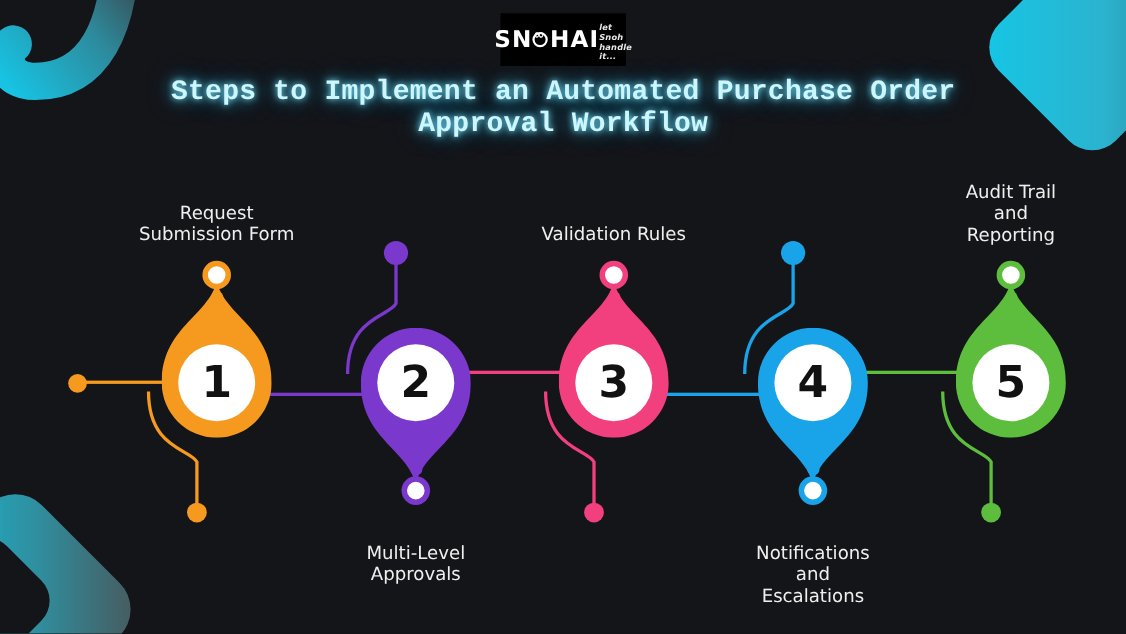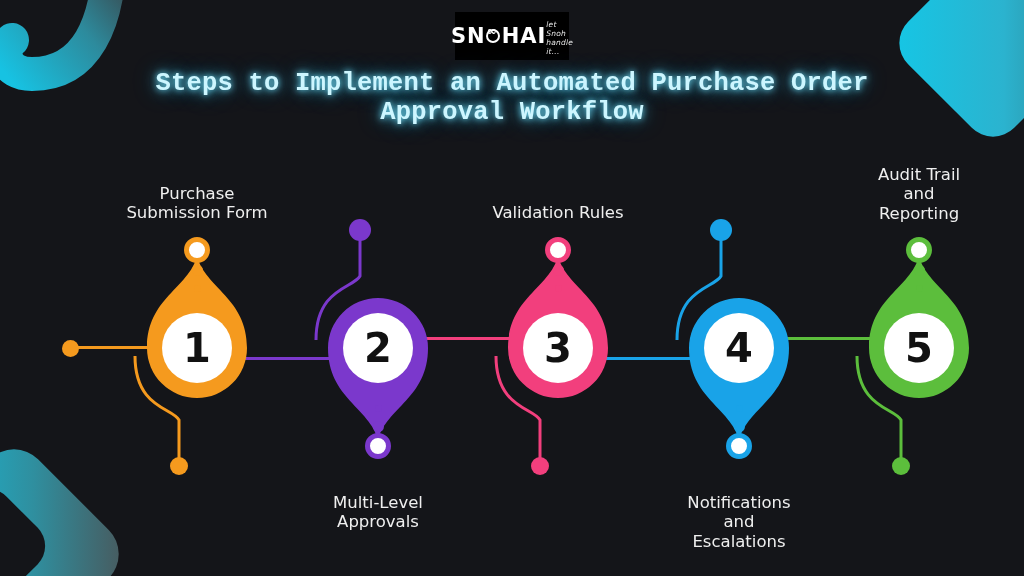--- a/index.html
+++ b/index.html
@@ -51,21 +51,21 @@
   }
   #logo-word .mark::before{
     content:"";position:absolute;left:0;top:1px;width:14px;height:14px;
     border:2px solid #fff;border-radius:50%;box-sizing:border-box;
   }
   #logo-word .mark::after{
     content:"∞";position:absolute;left:1px;top:-3px;font-size:12px;color:#fff;
   }
   #logo-tag{
     color:#e8e8e8;font-size:7.5px;letter-spacing:.2px;margin-top:3px;
-    font-style:italic;font-weight:normal;
+    font-style:italic;font-weight:bold;
   }
 
   
   #title{
     position:absolute;left:0;right:0;top:70px;text-align:center;
     color:#cdf6ff;font-size:25.5px;font-weight:bold;line-height:1.13;
     letter-spacing:.2px;
     text-shadow:0 0 6px rgba(120,230,255,.95),0 0 14px rgba(60,200,240,.75),0 0 26px rgba(40,180,230,.45);
     font-family:Liberation Mono, monospace;
   }
@@ -140,21 +140,21 @@
         </svg>
         <div style="position: absolute; left: 15px; top: 15px; width: 70px; height: 70px; border-radius: 50%; background: rgb(255, 255, 255); display: flex; align-items: center; justify-content: center; font-size: 40px; font-weight: bold; color: rgb(17, 17, 17); font-family: &quot;DejaVu Sans&quot;, sans-serif;">
           <span style="line-height: 1;">1</span>
         </div>
       </div>
       <div style="position: absolute; left: 193.5px; top: 284.5px; width: 7px; height: 7px; border-radius: 50%; background: rgb(245, 154, 30); border: none; box-sizing: border-box;"></div>
       <div style="position: absolute; left: 191.5px; top: 264.5px; width: 11px; height: 11px; border-radius: 50%; background: rgb(245, 154, 30); border: none; box-sizing: border-box;"></div>
       <div style="position: absolute; left: 184px; top: 237px; width: 26px; height: 26px; border-radius: 50%; background: rgb(255, 255, 255); border: 5px solid rgb(245, 154, 30); box-sizing: border-box;"></div>
       <div style="position: absolute; left: 170px; top: 457px; width: 18px; height: 18px; border-radius: 50%; background: rgb(245, 154, 30);"></div>
       <div style="position: absolute; width: 230px; left: 82px; text-align: center; color: rgb(239, 239, 239); font-size: 16.5px; line-height: 1.18; font-family: &quot;DejaVu Sans&quot;, sans-serif; top: 184px;">
-        <div>Purchase</div>
+        <div>Request</div>
         <div>Submission Form</div>
       </div>
       <div style="position: absolute; left: 328px; top: 298px; width: 100px; height: 100px;">
         <svg width="100" height="150" viewBox="0 0 100 150" style="position: absolute; left: 0px; top: 0px;">
           <path d="M50 142 C58 110, 100 100, 100 50 A50 50 0 1 0 0 50 C0 100, 42 110, 50 142 Z" fill="#7B38CC"></path>
         </svg>
         <div style="position: absolute; left: 15px; top: 15px; width: 70px; height: 70px; border-radius: 50%; background: rgb(255, 255, 255); display: flex; align-items: center; justify-content: center; font-size: 40px; font-weight: bold; color: rgb(17, 17, 17); font-family: &quot;DejaVu Sans&quot;, sans-serif;">
           <span style="line-height: 1;">2</span>
         </div>
       </div>

